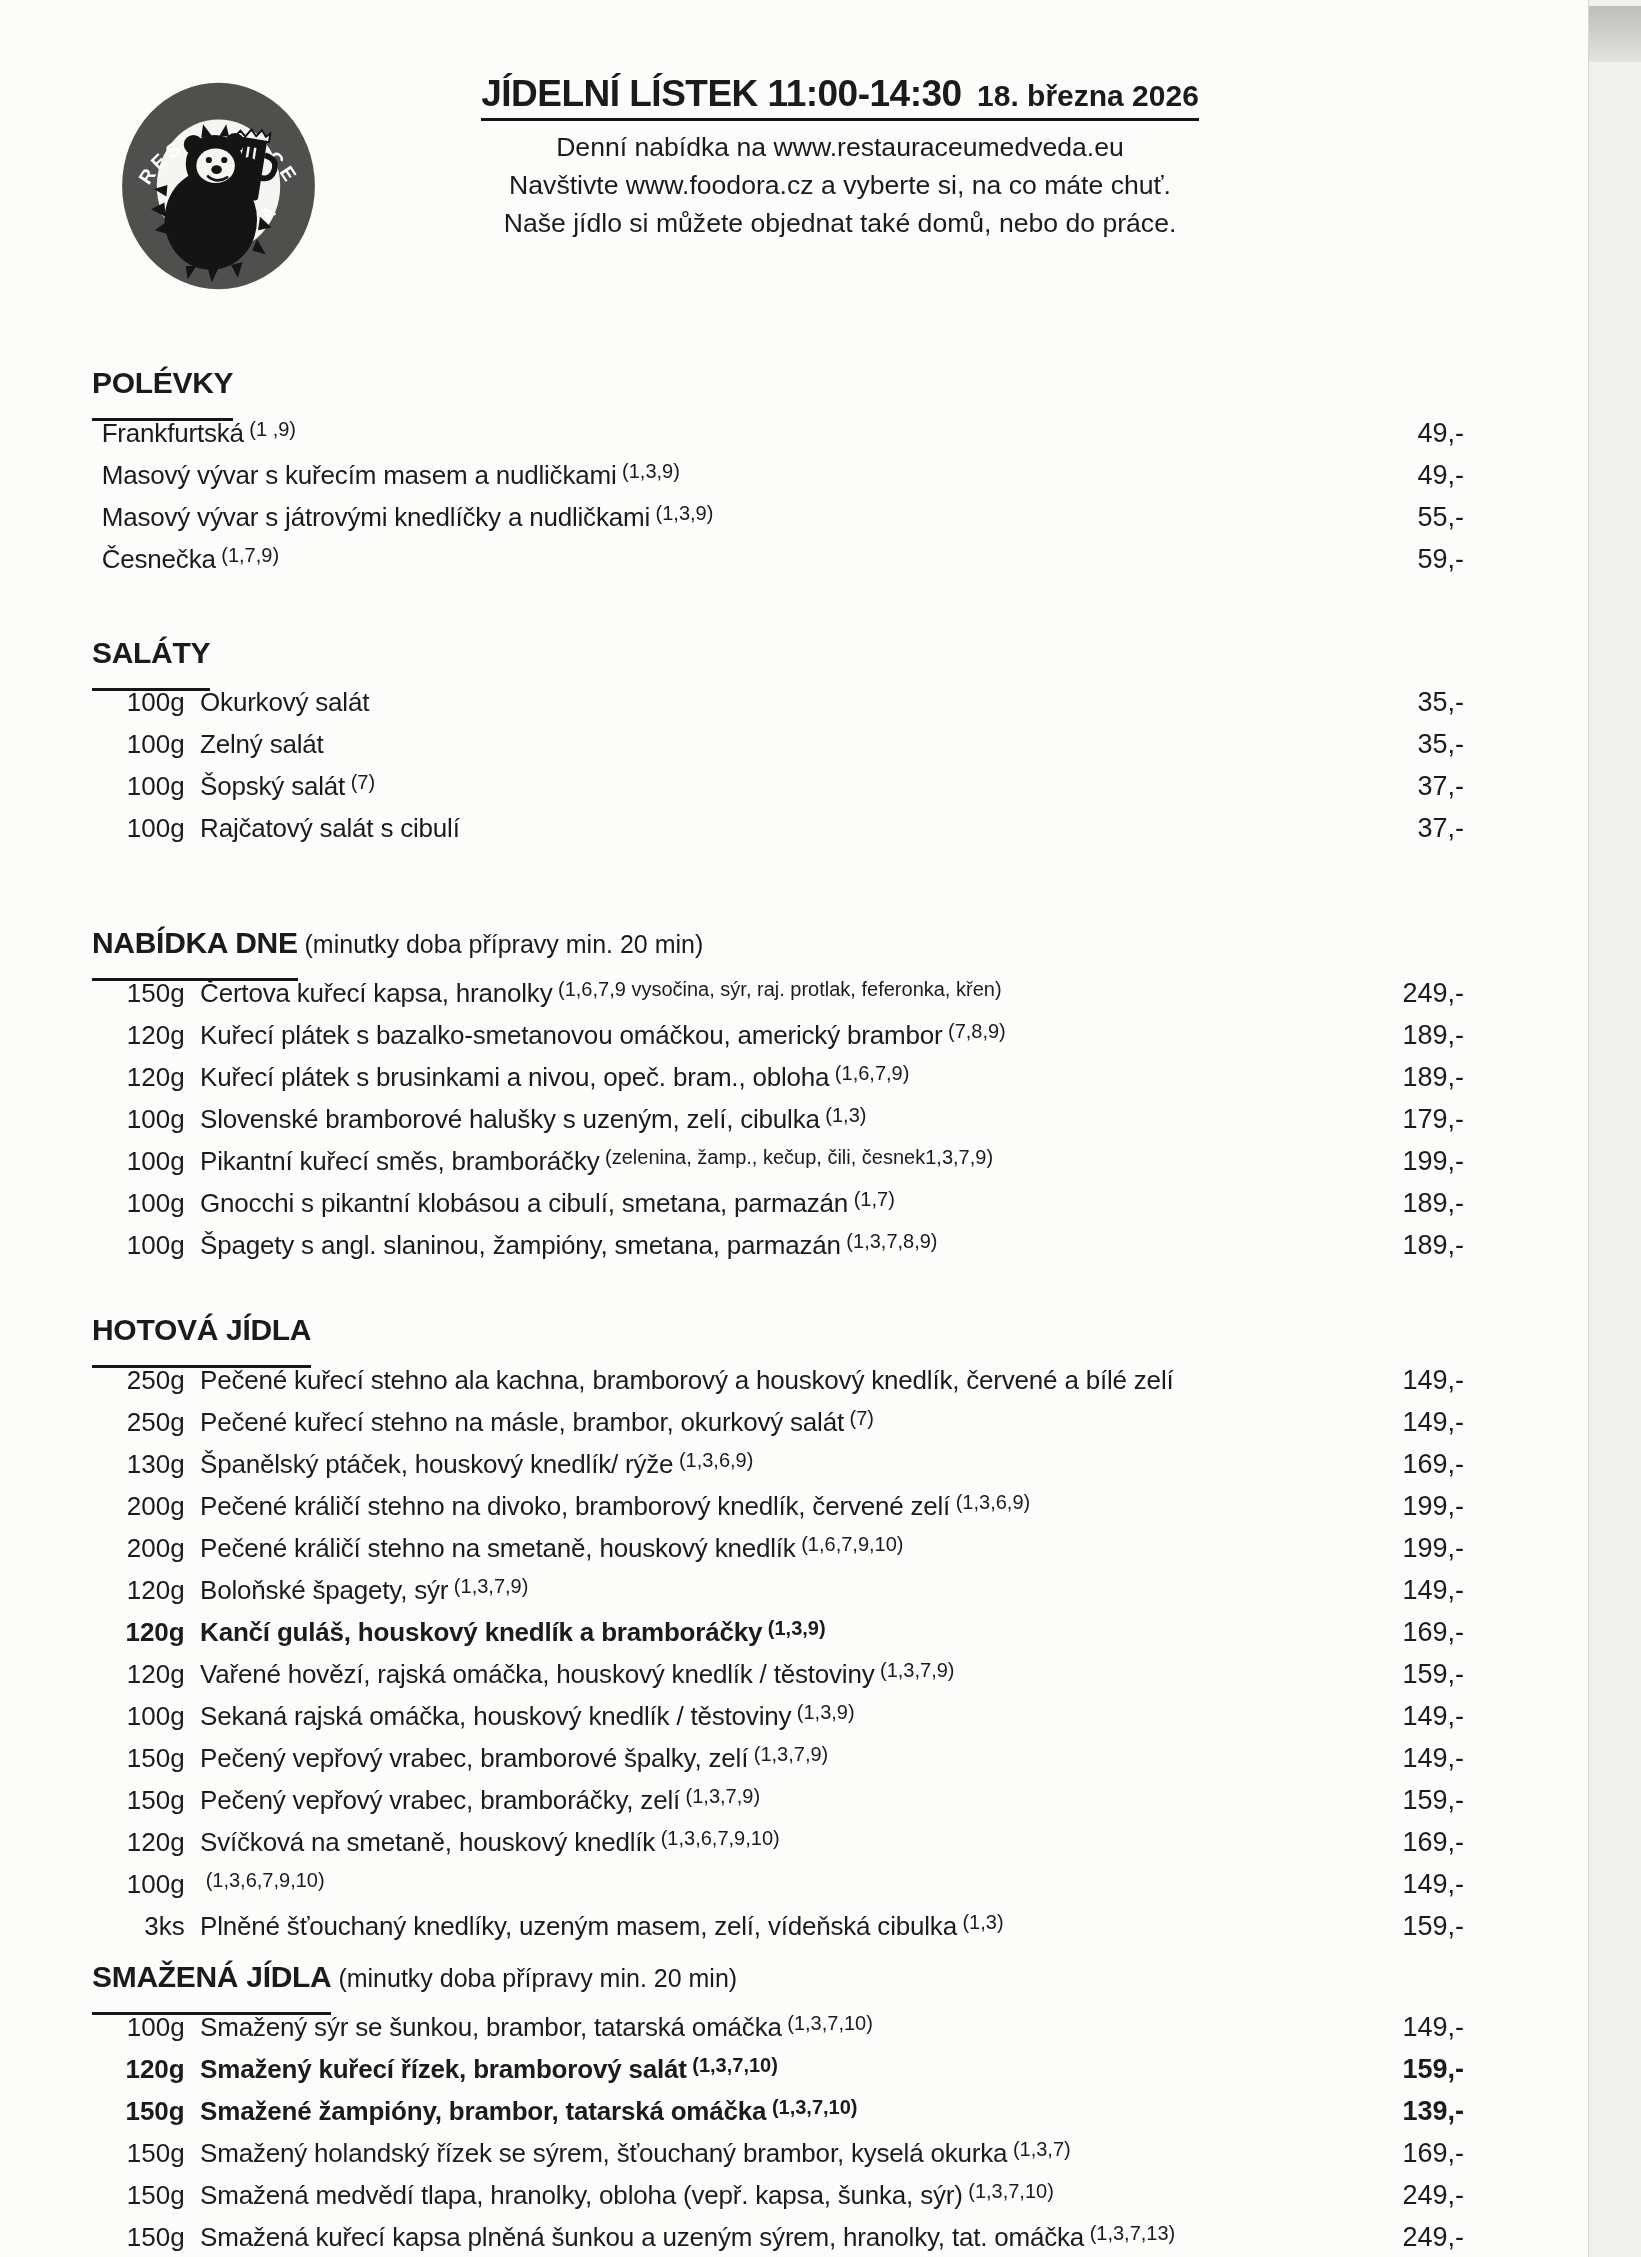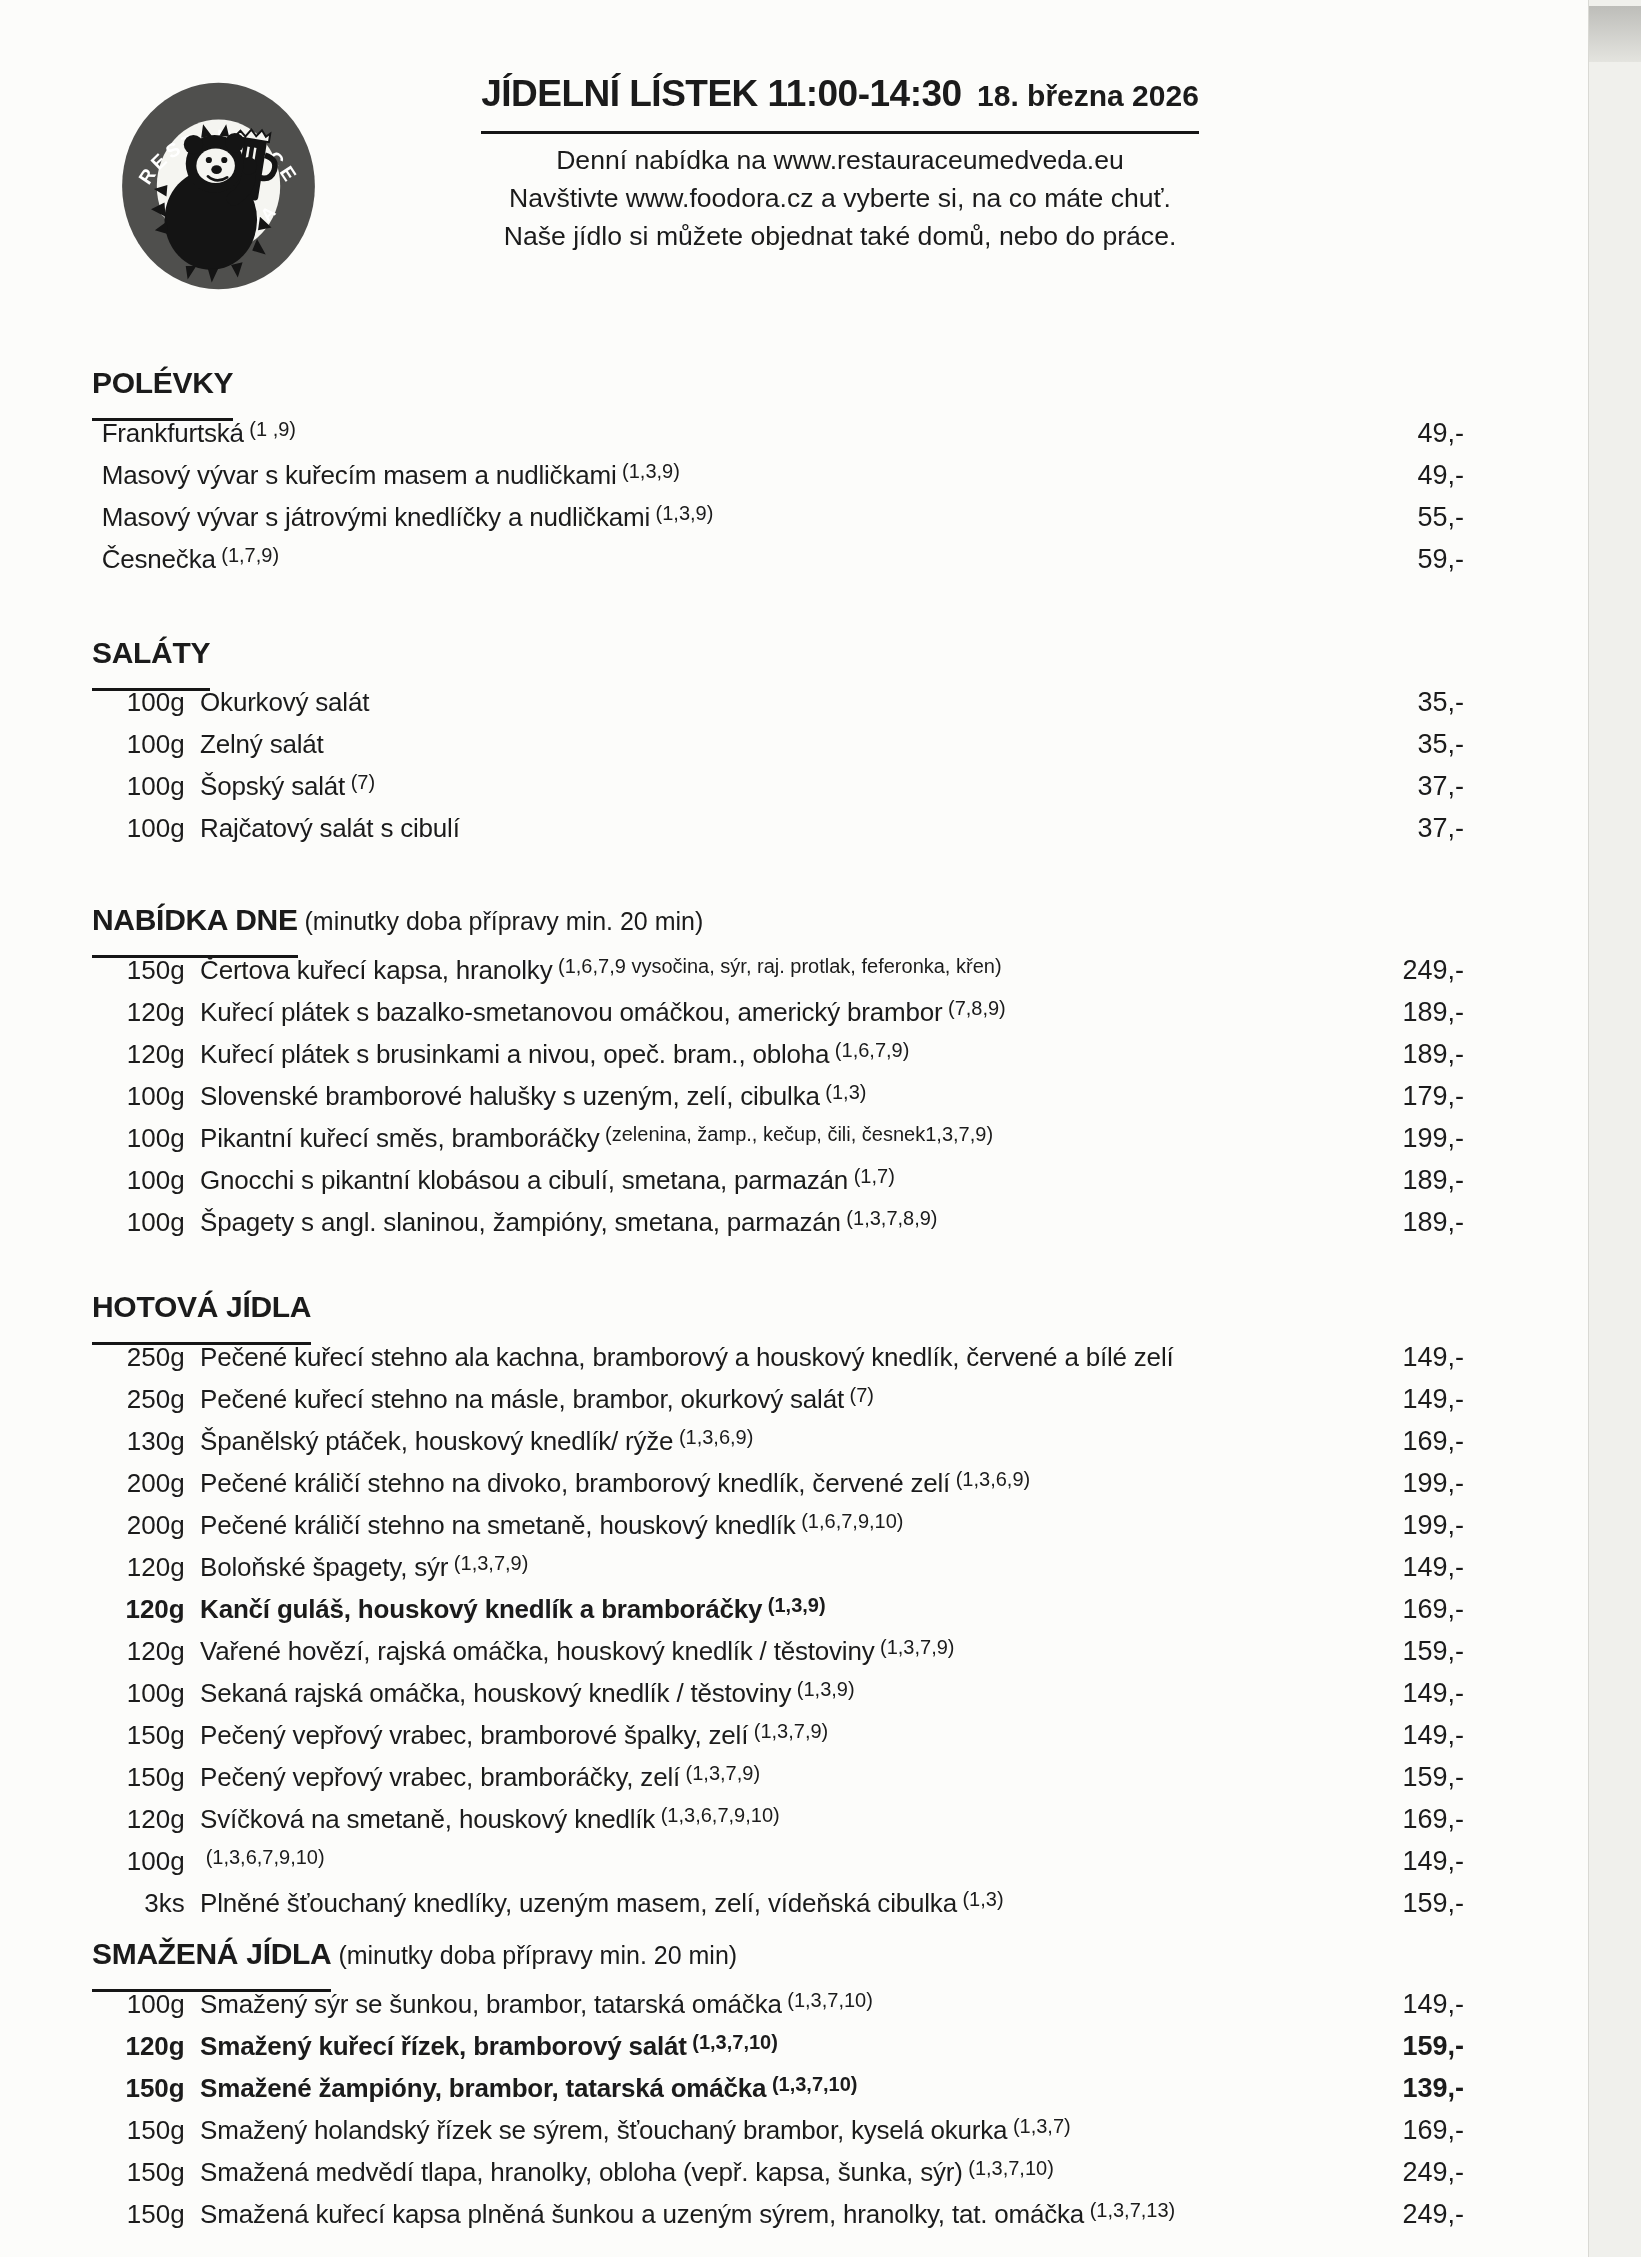--- a/index.html
+++ b/index.html
@@ -14,30 +14,30 @@
   
   .scan-strip{position:absolute;right:0;top:0;width:52px;height:100%;
     background:#f0f0ec;border-left:1px solid #d9d9d4;}
   .scan-smudge{position:absolute;right:0;top:5.8px;width:52px;height:56px;
     background:linear-gradient(#bdbdb9,#e4e4df);}
   
   .header{position:relative;padding-top:73px;height:249px;}
   .logo{position:absolute;left:116px;top:79px;}
   .header-text{width:1110px;margin-left:285px;text-align:center;}
   .title-line{display:inline-block;border-bottom:3.9px solid #161616;
-    padding-bottom:16px;margin-bottom:6.8px;white-space:nowrap;}
+    padding-bottom:3px;margin-bottom:6.8px;white-space:nowrap;}
   .title-main{font-size:37px;font-weight:bold;letter-spacing:-0.5px;}
   .title-date{font-size:30px;font-weight:bold;margin-left:15.4px;}
   .sub{font-size:26.6px;line-height:38px;}
   
   .menu{padding:0 177px 0 92px;}
   .section{margin-top:46px;}
   .sec-polevky{margin-top:44px;}
   .sec-salaty{margin-top:50px;}
-  .sec-nabidka{margin-top:48px;}
+  .sec-nabidka{margin-top:71px;}
   .sec-hotova{margin-top:41px;}
   .sec-smazena{margin-top:7.7px;}
   .section-heading{font-size:30px;font-weight:bold;height:44px;margin-bottom:7.7px;
     white-space:nowrap;letter-spacing:-0.3px;}
   .heading-text{border-bottom:3.9px solid #161616;padding-bottom:19px;}
   .section-note{font-size:25px;font-weight:normal;letter-spacing:0;}
   .item-row{display:flex;align-items:flex-start;font-size:26px;height:42px;
     padding-left:9.7px;white-space:nowrap;}
   .item-weight{flex:none;width:83px;text-align:right;margin-right:15.4px;}
   .item-name{letter-spacing:-0.2px;}

